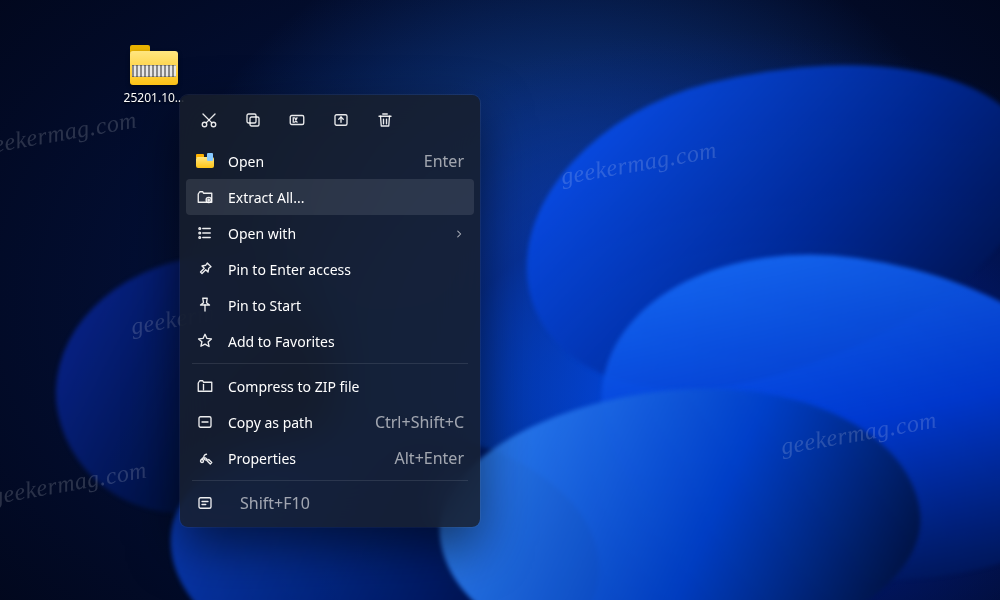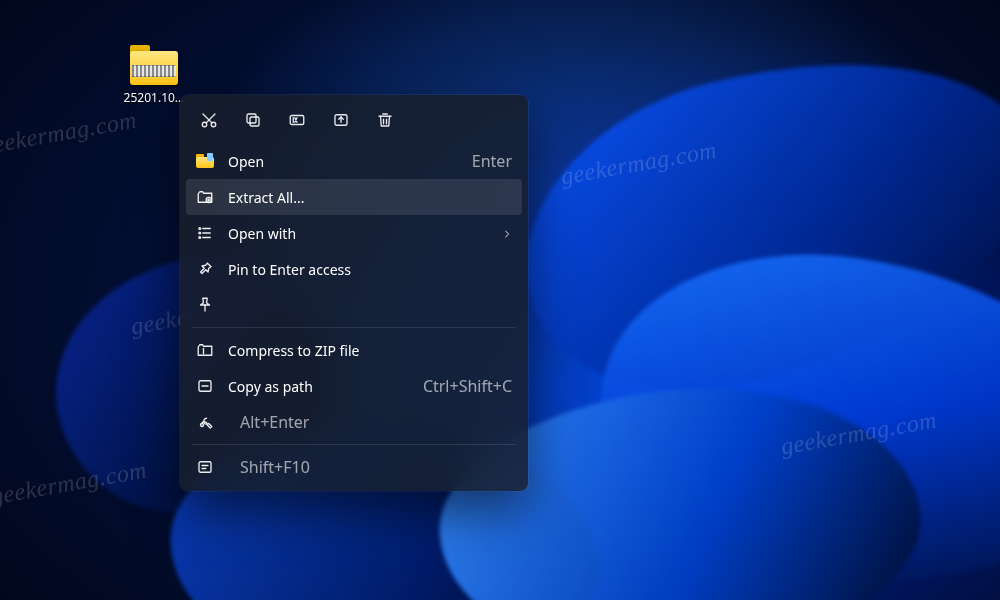--- a/index.html
+++ b/index.html
@@ -89,21 +89,21 @@
     white-space: nowrap;
     overflow: hidden;
     text-overflow: ellipsis;
   }
 
   
   .context-menu {
     position: absolute;
     left: 180px;
     top: 95px;
-    width: 348px;
+    width: 300px;
     border-radius: 8px;
     background: rgba(24, 30, 44, 0.85);
     backdrop-filter: blur(20px);
     -webkit-backdrop-filter: blur(20px);
     box-shadow: 0 20px 50px rgba(0,0,0,0.55), 0 0 0 1px rgba(255,255,255,0.08);
     padding: 6px;
     box-sizing: border-box;
     color: #fff;
     font-size: 14px;
   }
@@ -320,22 +320,31 @@
     <span class="mi-label">Pin to Enter access</span>
   </div>
 
   <div class="menu-item">
     <span class="mi-icon">
       <svg viewBox="0 0 24 24" fill="none" stroke="currentColor" stroke-width="1.8" stroke-linecap="round" stroke-linejoin="round">
           <path d="M9 3h6l-1 6 4 3H6l4-3z"></path>
           <path d="M12 12v8"></path>
         </svg>
     </span>
-  </div>
-
+    <span class="mi-label">Pin to Start</span>
+  </div>
+
+  <div class="menu-item">
+    <span class="mi-icon">
+      <svg viewBox="0 0 24 24" fill="none" stroke="currentColor" stroke-width="1.8" stroke-linecap="round" stroke-linejoin="round">
+          <path d="M12 3l2.6 5.6 6 .6-4.5 4.1 1.3 6-5.4-3.1L6.6 19l1.3-6L3.4 9.2l6-.6z"></path>
+        </svg>
+    </span>
+    <span class="mi-label">Add to Favorites</span>
+  </div>
 
   <div class="separator"></div>
 
   <div class="menu-item">
     <span class="mi-icon">
       <svg viewBox="0 0 24 24" fill="none" stroke="currentColor" stroke-width="1.8" stroke-linecap="round" stroke-linejoin="round">
           <path d="M3 8l2-3h4l1 2h11v12H3z"></path>
           <path d="M10 10v7"></path>
         </svg>
     </span>
@@ -353,20 +362,21 @@
     <span class="mi-accel">Ctrl+Shift+C</span>
   </div>
 
   <div class="menu-item">
     <span class="mi-icon">
       <svg viewBox="0 0 24 24" fill="none" stroke="currentColor" stroke-width="1.8" stroke-linecap="round" stroke-linejoin="round">
           <path d="M14 7a4 4 0 1 0 3 7l4 4-2 2-4-4a4 4 0 0 0-7-3"></path>
           <circle cx="8" cy="16" r="2"></circle>
         </svg>
     </span>
+    <span class="mi-label">Properties</span>
     <span class="mi-accel">Alt+Enter</span>
   </div>
 
   <div class="separator"></div>
 
   <div class="menu-item">
     <span class="mi-icon">
       <svg viewBox="0 0 24 24" fill="none" stroke="currentColor" stroke-width="1.8" stroke-linecap="round" stroke-linejoin="round">
           <rect x="4" y="5" width="16" height="14" rx="2"></rect>
           <path d="M8 10h8M8 14h5"></path>

